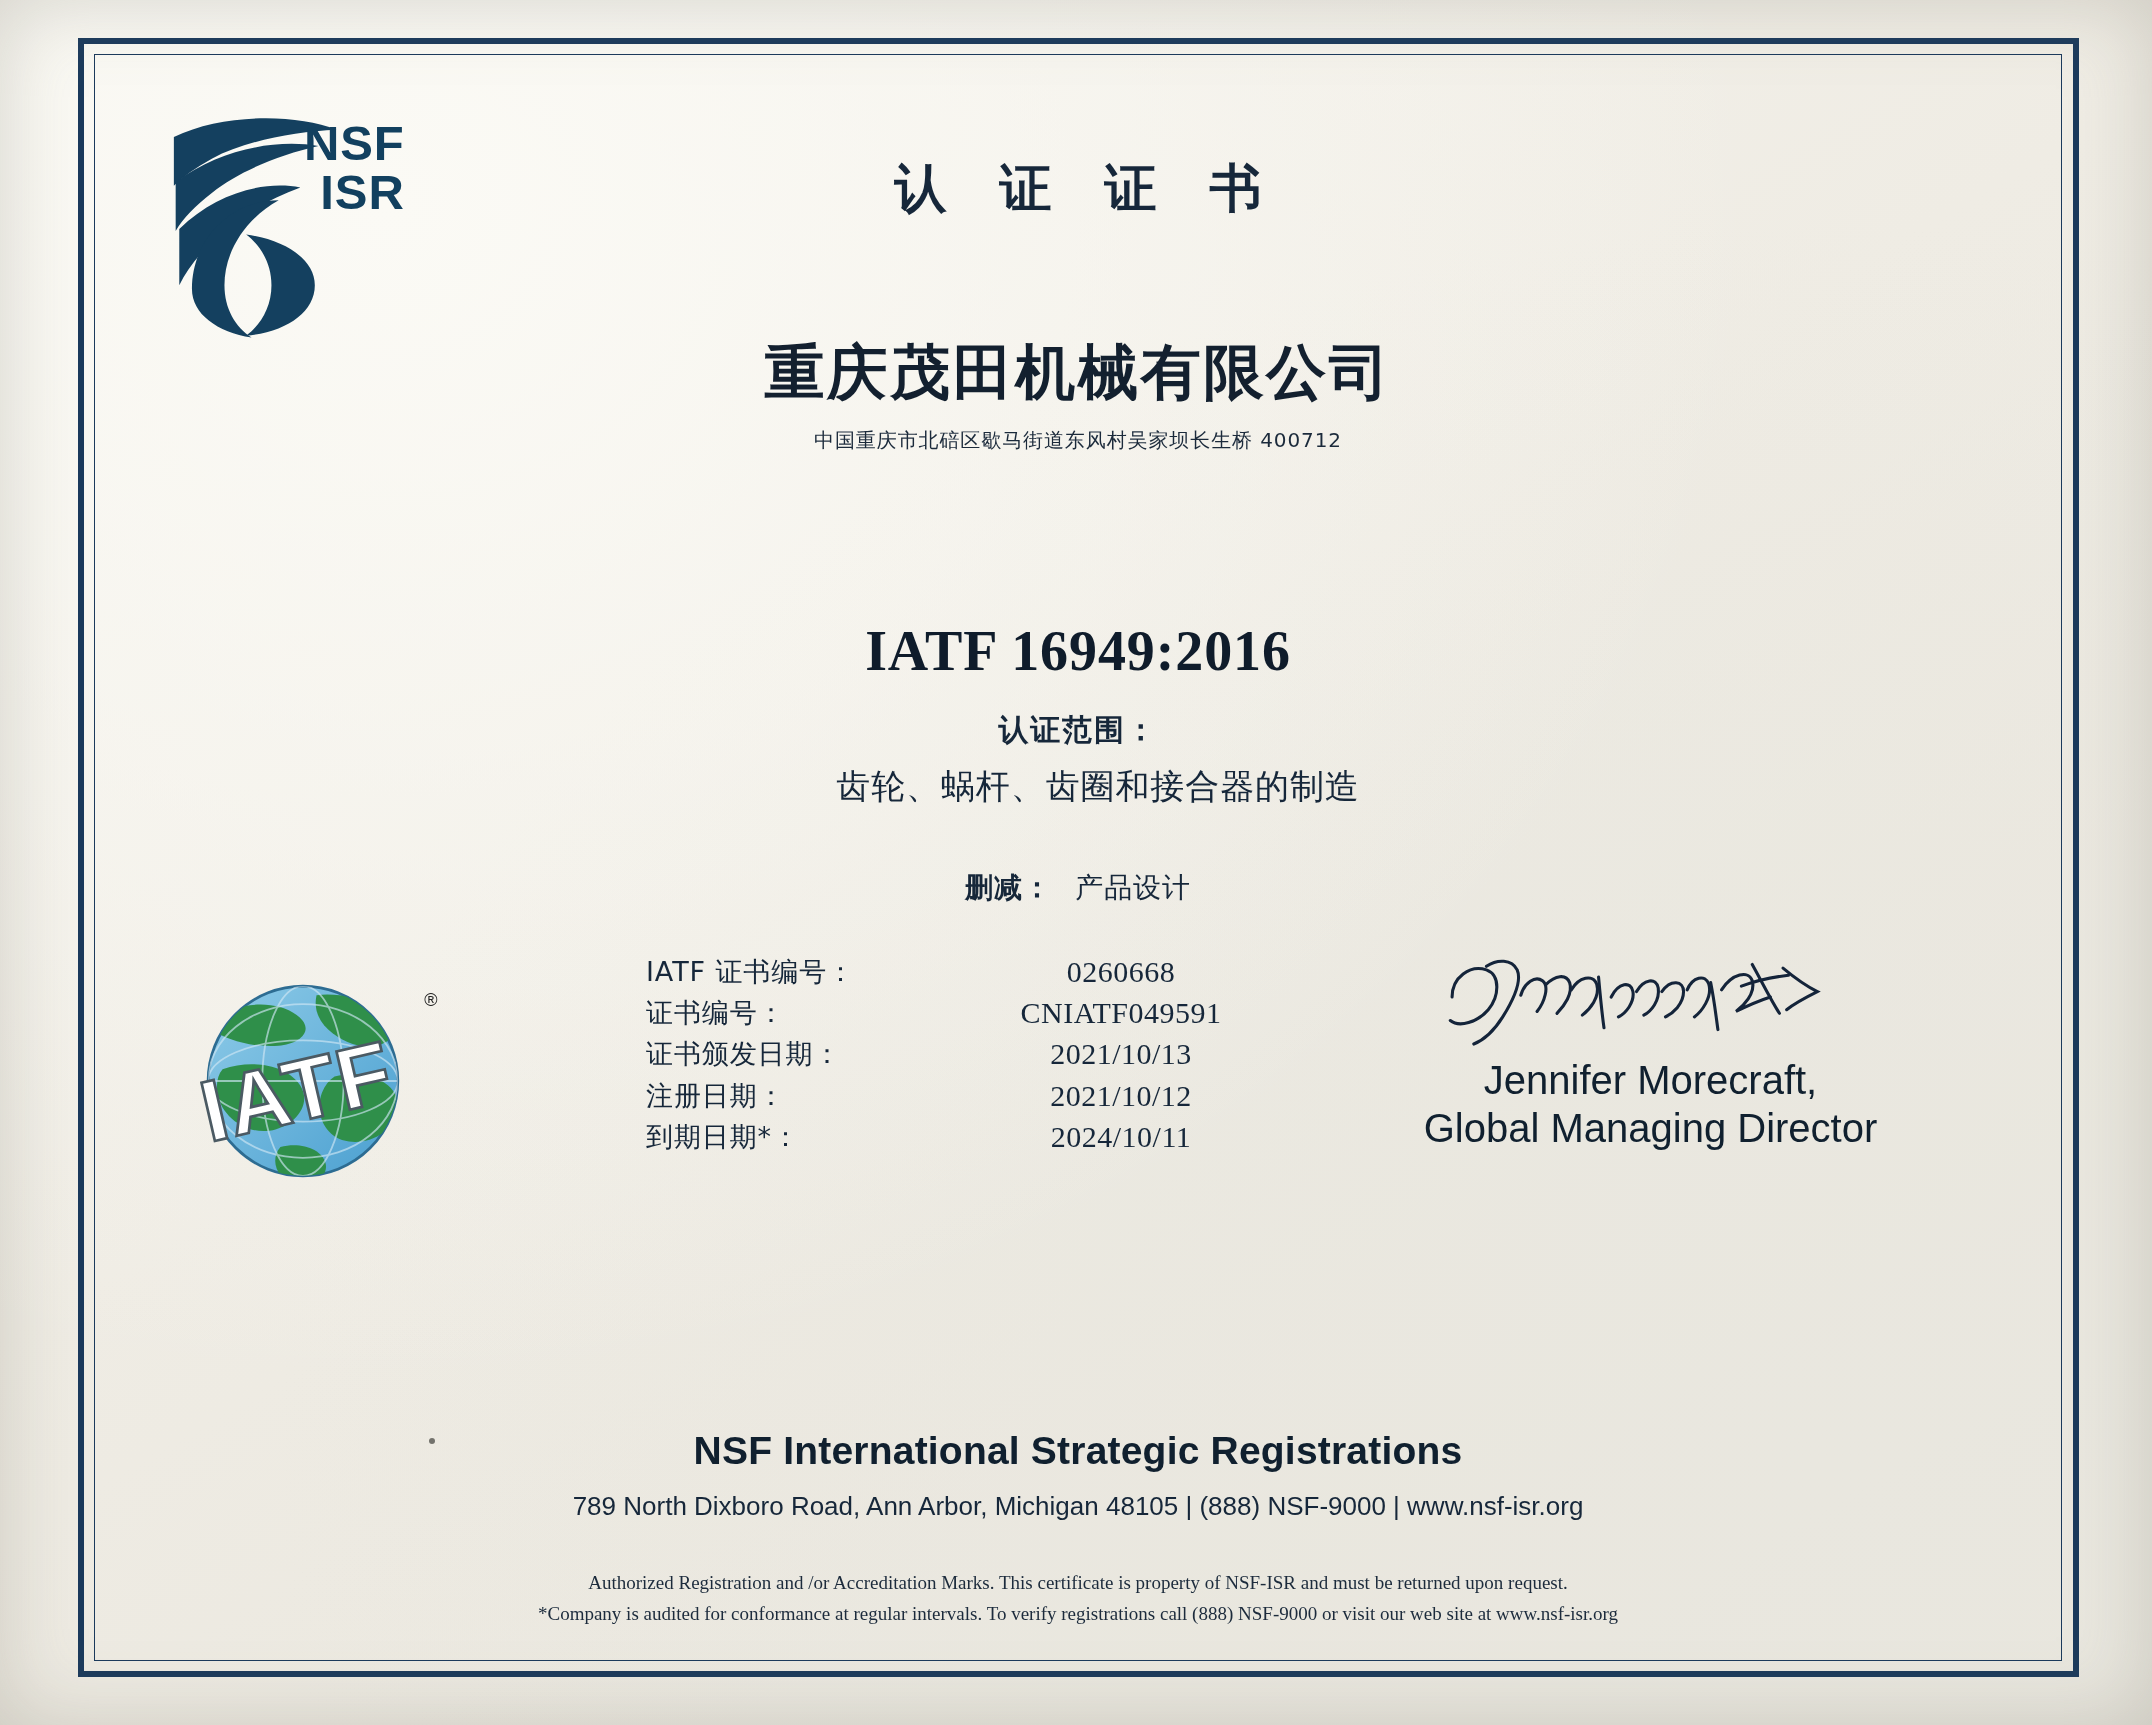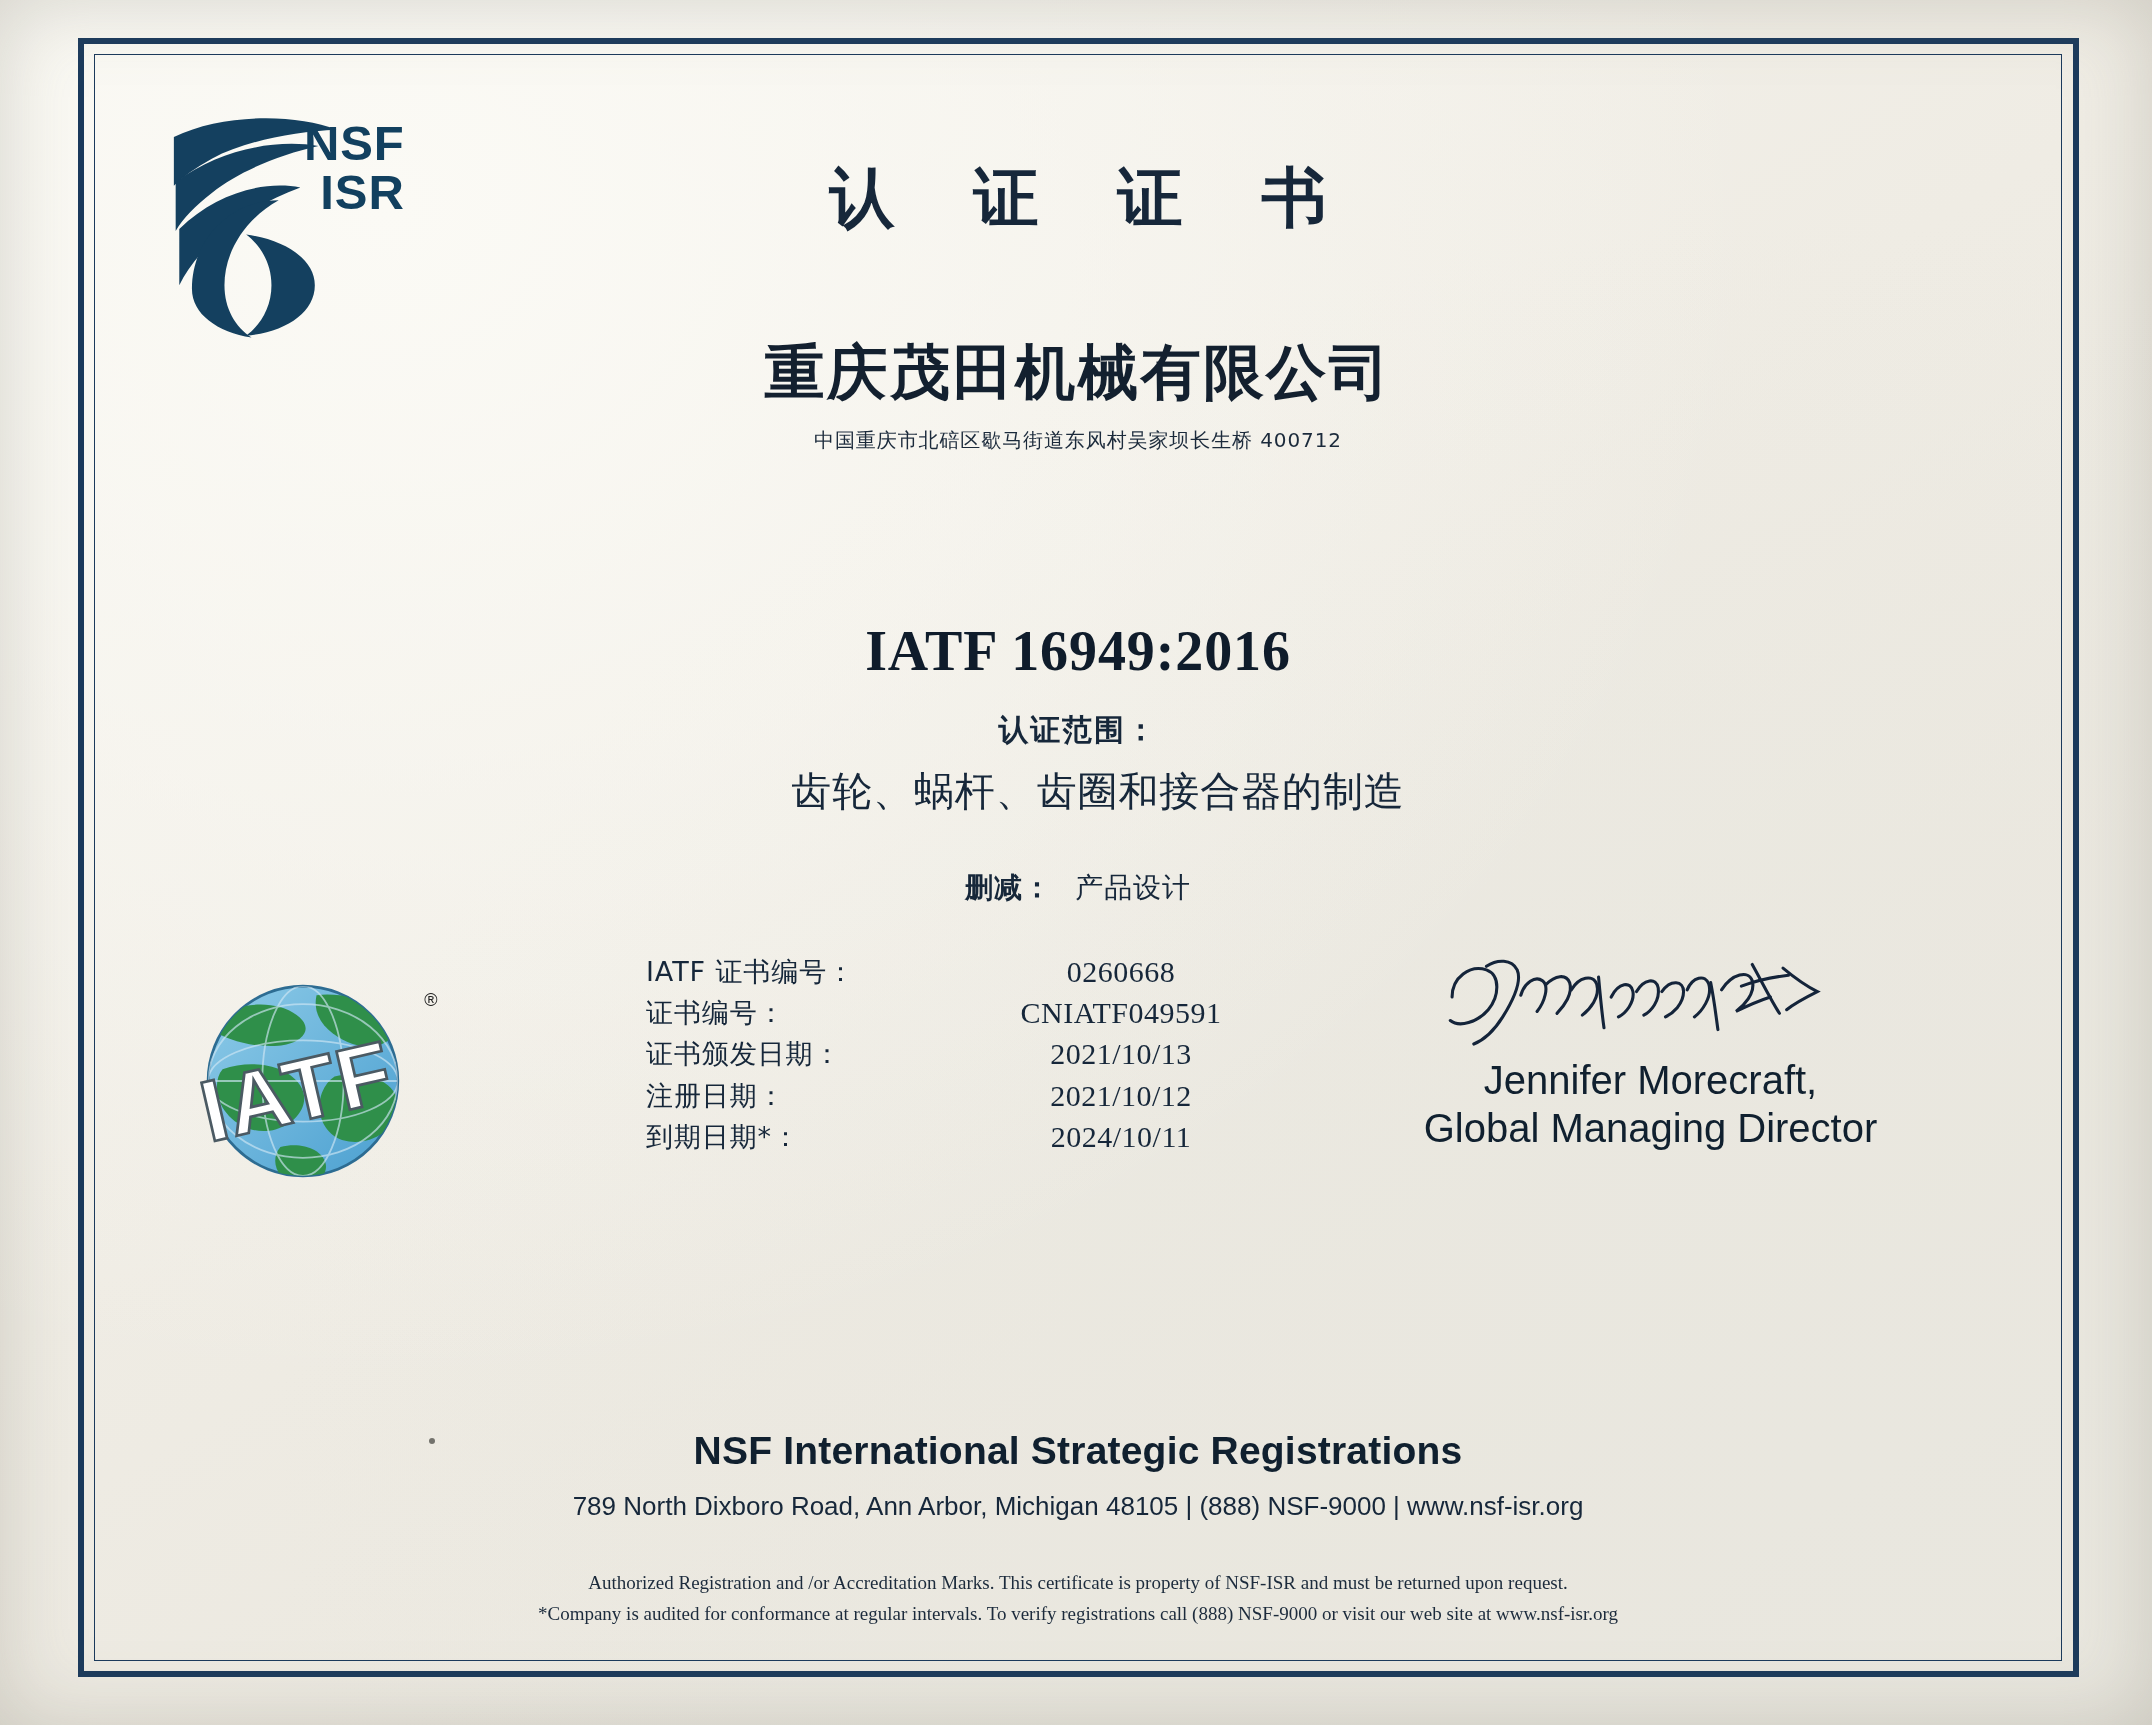--- a/index.html
+++ b/index.html
@@ -83,23 +83,23 @@
     font-family: "Liberation Sans", sans-serif;
     font-size: 18px;
     color: #222;
   }
 
   
   .title-cn {
     position: absolute;
     left: 0; right: 0; top: 100px;
     text-align: center;
-    font-family: Liberation Mono, monospace;
-    font-weight: bold;
-    font-size: 65px;
+    font-family: Liberation Serif, serif;
+    font-weight: bold;
+    font-size: 52px;
     letter-spacing: 20px;
     color: #16273a;
     text-indent: 20px;
   }
   .subtitle-cn {
     position: absolute;
     left: 0; right: 0; top: 217px;
     text-align: center;
     font-family: "DejaVu Sans", sans-serif;
     font-size: 26px;
@@ -152,21 +152,21 @@
     font-weight: bold;
     font-size: 30px;
     color: #16273a;
     letter-spacing: 1.8px;
   }
   .scope-value {
     position: absolute;
     left: 0; right: 0; top: 710px;
     text-align: center;
     font-family: "DejaVu Sans", sans-serif;
-    font-size: 40px;
+    font-size: 34px;
     color: #16273a;
     letter-spacing: 0.9px;
     padding-left: 40px;
   }
   .exclusion {
     position: absolute;
     left: 0; right: 0; top: 787px;
     text-align: center;
     font-family: "DejaVu Sans", sans-serif;
     font-size: 28px;

